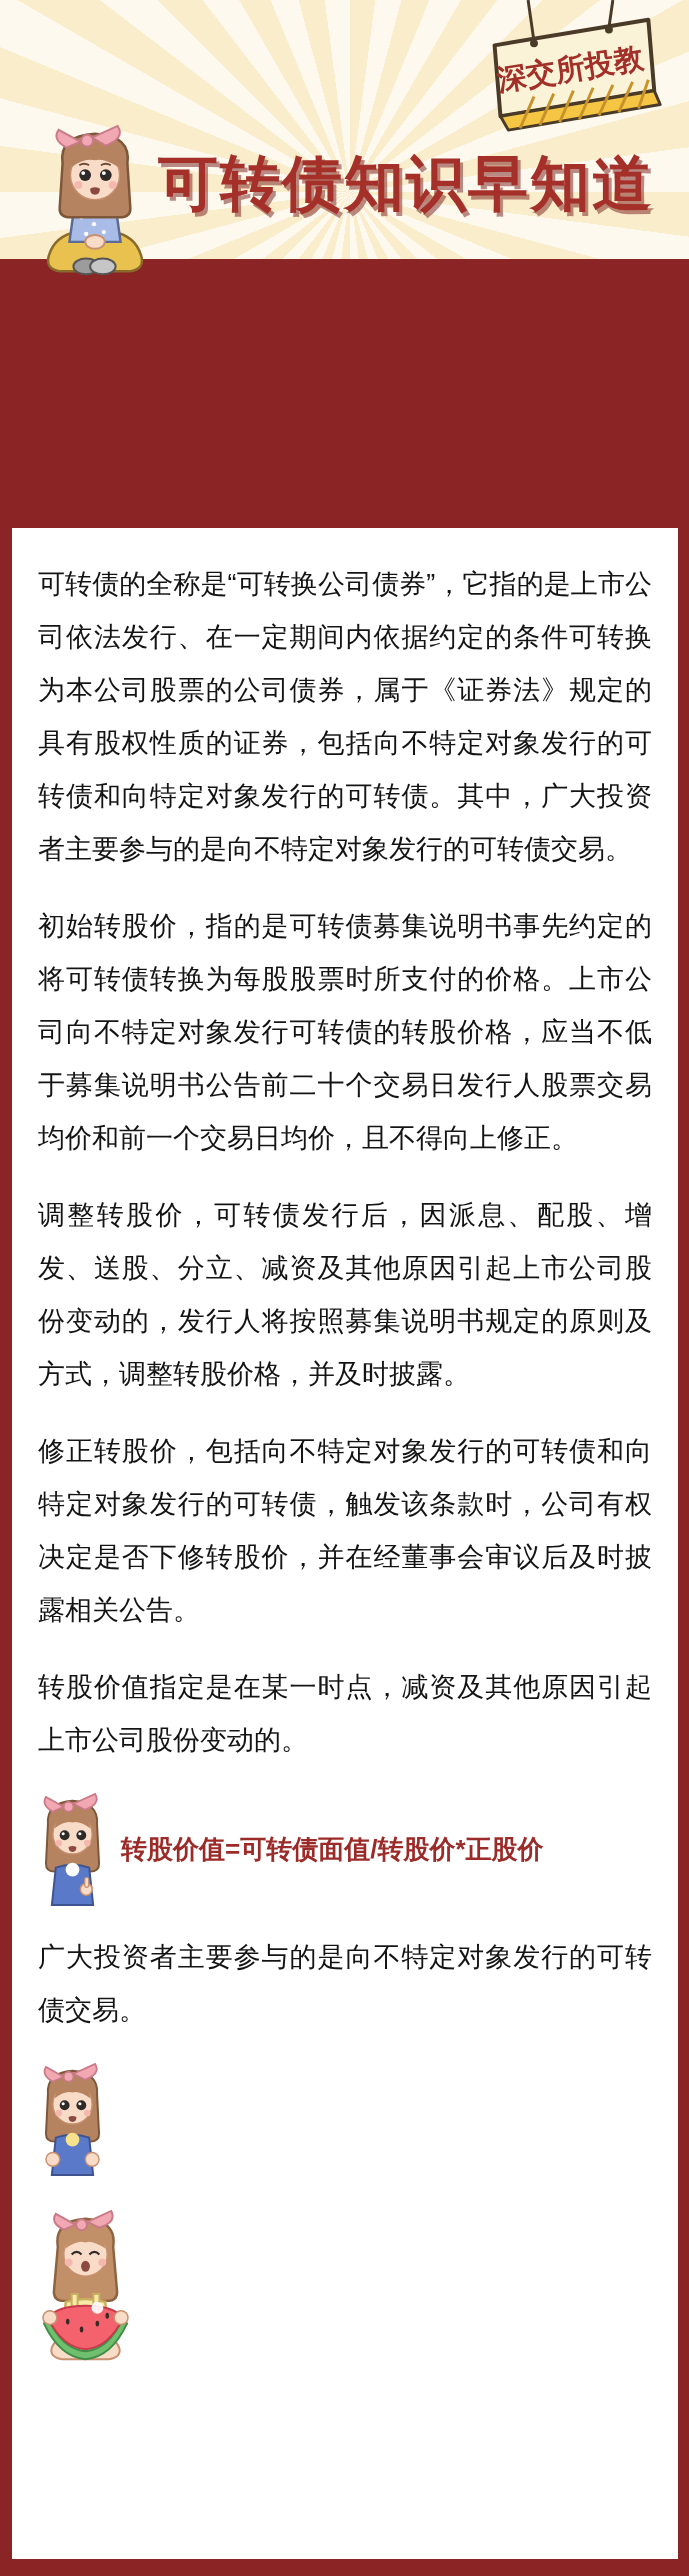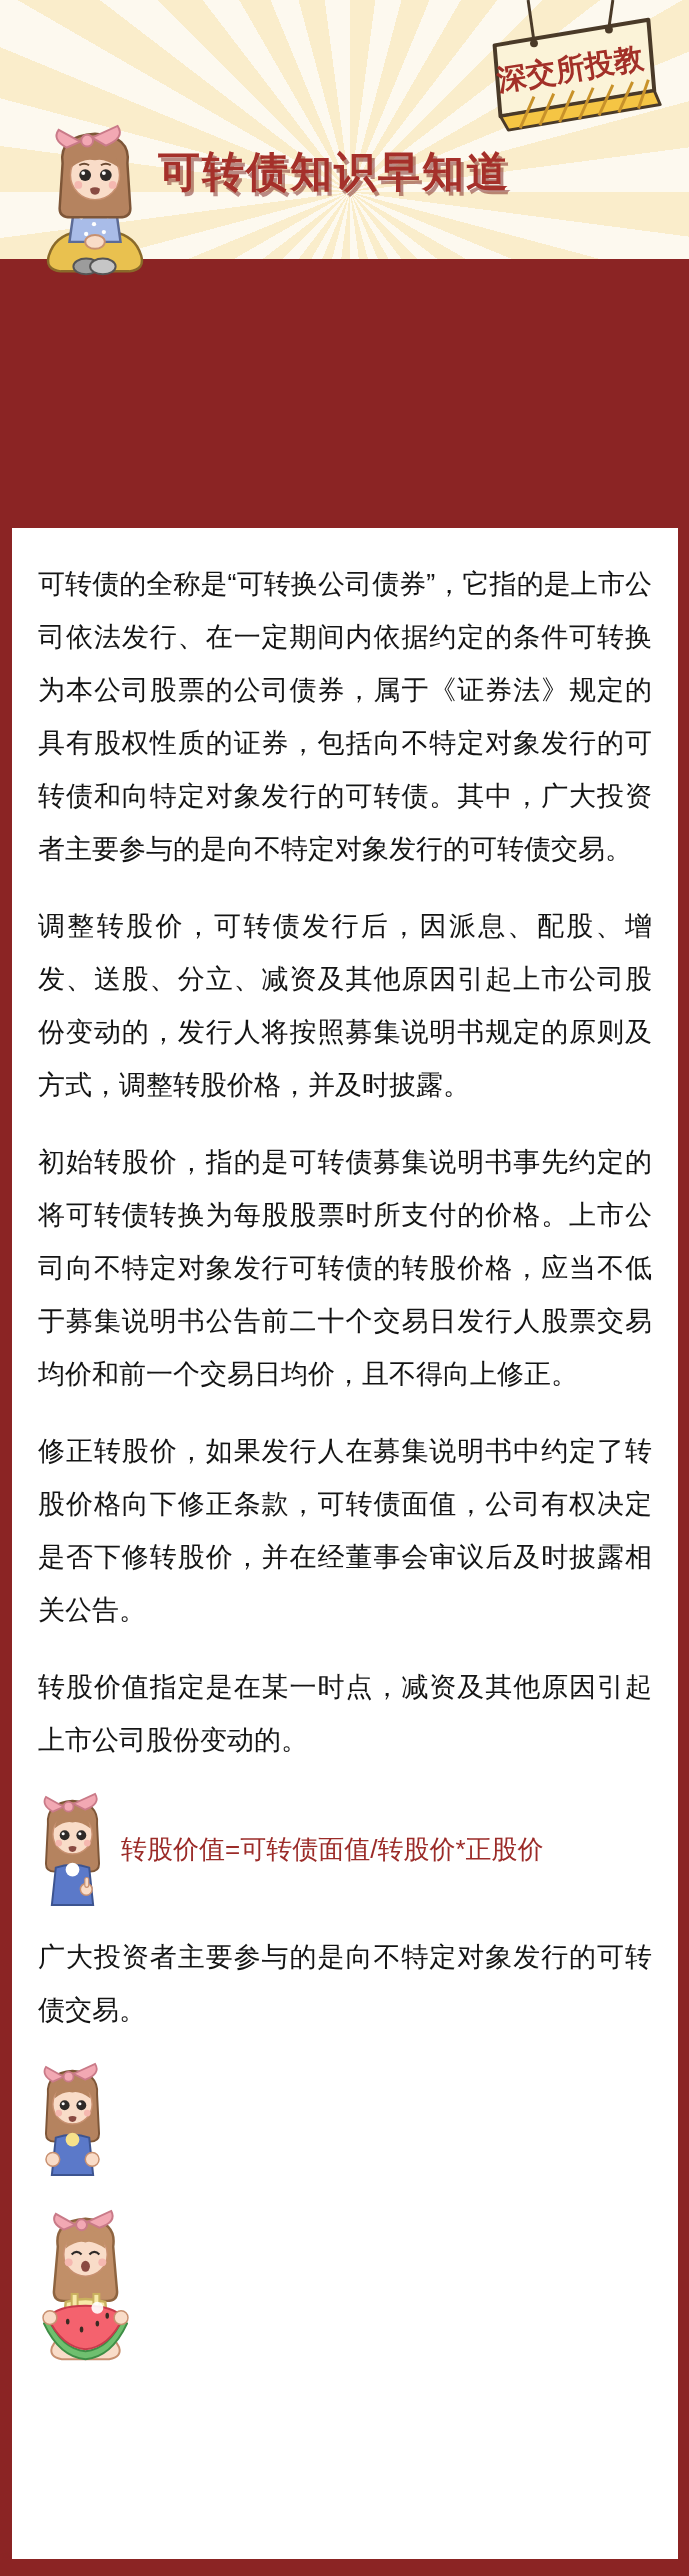--- a/index.html
+++ b/index.html
@@ -9,38 +9,38 @@
     font-family:"Liberation Sans","DejaVu Sans",sans-serif;
   }
   
   .hero{
     position:absolute;top:0;left:0;width:690px;height:259px;
     background:repeating-conic-gradient(from 0deg at 350px 192px,
       #FAEDCB 0deg 7.5deg,#FDF9EF 7.5deg 15deg);
   }
   .hero-title{
     position:absolute;left:158px;top:144px;z-index:2;
-    font-size:42px;font-weight:bold;color:#A5302A;letter-spacing:2px;
+    font-size:60px;font-weight:bold;color:#A5302A;letter-spacing:2px;
     white-space:nowrap;text-shadow:3px 4px 0 rgba(118,28,24,.5);
   }
   .sign{position:absolute;top:0;right:18px;width:207px;height:138px;z-index:2;}
   .hero-girl{position:absolute;left:35px;top:122px;width:120px;height:169px;z-index:5;}
   
   .red-section{position:absolute;top:259px;left:0;right:0;bottom:0;background:#8B2424;}
   .panel{
     position:absolute;left:12px;right:12px;top:269px;bottom:17px;
     background:#FFFFFF;box-sizing:border-box;padding:30px 26px 0;overflow:hidden;
   }
   .para{
     margin:0 0 24px;font-size:27px;line-height:53px;color:#141414;
     text-align:justify;text-justify:inter-ideograph;
   }
   .callout{display:flex;align-items:center;margin:8px 0 24px;}
   .callout .avatar{flex:none;width:69px;height:116px;margin-right:14px;}
-  .formula{font-size:26px;font-weight:normal;color:#9B2B28;line-height:34px;}
+  .formula{font-size:26px;font-weight:bold;color:#9B2B28;line-height:34px;}
   .disc-head{display:flex;align-items:center;margin:30px 0 6px;}
   .disc-head .avatar{flex:none;width:95px;height:166px;margin-right:20px;}
 </style>
 </head>
 <body>
 
 <div class="page">
 
   <div class="hero">
 
@@ -83,23 +83,23 @@
       <circle cx="44" cy="64" r="4" fill="#F5B8B0"></circle>
         <circle cx="79" cy="64" r="4" fill="#F5B8B0"></circle>
       <path d="M56 68 Q61 65 66 68 Q66 74 61 74 Q56 74 56 68 Z" fill="#8A4A42"></path>
     </svg>
   </div>
 
   <div class="red-section">
     <div class="panel">
 
       <p class="para">可转债的全称是“可转换公司债券”，它指的是上市公司依法发行、在一定期间内依据约定的条件可转换为本公司股票的公司债券，属于《证券法》规定的具有股权性质的证券，包括向不特定对象发行的可转债和向特定对象发行的可转债。其中，广大投资者主要参与的是向不特定对象发行的可转债交易。</p>
+      <p class="para">初始转股价，指的是可转债募集说明书事先约定的将可转债转换为每股股票时所支付的价格。上市公司向不特定对象发行可转债的转股价格，应当不低于募集说明书公告前二十个交易日发行人股票交易均价和前一个交易日均价，且不得向上修正。</p>
       <p class="para">调整转股价，可转债发行后，因派息、配股、增发、送股、分立、减资及其他原因引起上市公司股份变动的，发行人将按照募集说明书规定的原则及方式，调整转股价格，并及时披露。</p>
-      <p class="para">初始转股价，指的是可转债募集说明书事先约定的将可转债转换为每股股票时所支付的价格。上市公司向不特定对象发行可转债的转股价格，应当不低于募集说明书公告前二十个交易日发行人股票交易均价和前一个交易日均价，且不得向上修正。</p>
-      <p class="para">修正转股价，如果发行人在募集说明书中约定了转股价格向下修正条款，可转债面值，公司有权决定是否下修转股价，并在经董事会审议后及时披露相关公告。</p>
+      <p class="para">修正转股价，包括向不特定对象发行的可转债和向特定对象发行的可转债，触发该条款时，公司有权决定是否下修转股价，并在经董事会审议后及时披露相关公告。</p>
       <p class="para">转股价值指定是在某一时点，减资及其他原因引起上市公司股份变动的。</p>
 
       <div class="callout">
         <svg class="avatar" viewBox="0 0 70 118">
           <path d="M10 34 Q8 12 35 10 Q62 12 60 34 L62 74 Q62 82 53 82 L17 82 Q8 82 8 74 Z" fill="#B5835F" stroke="#7E5638" stroke-width="2"></path>
           <path d="M18 78 Q35 72 52 78 L56 116 L14 116 Z" fill="#5B79C9" stroke="#3D5490" stroke-width="2"></path>
           <circle cx="35" cy="80" r="7" fill="#FFFFFF"></circle>
           <circle cx="35" cy="44" r="20" fill="#F9DCC8" stroke="#C89070" stroke-width="1.5"></circle>
           <path d="M17 38 Q19 22 35 20 Q51 22 53 38 Q42 30 35 32 Q27 30 17 38 Z" fill="#B5835F"></path>
           <path d="M26 16 L8 6 Q3 14 15 21 Z" fill="#F2A8B3" stroke="#C97A88" stroke-width="1.8"></path>

